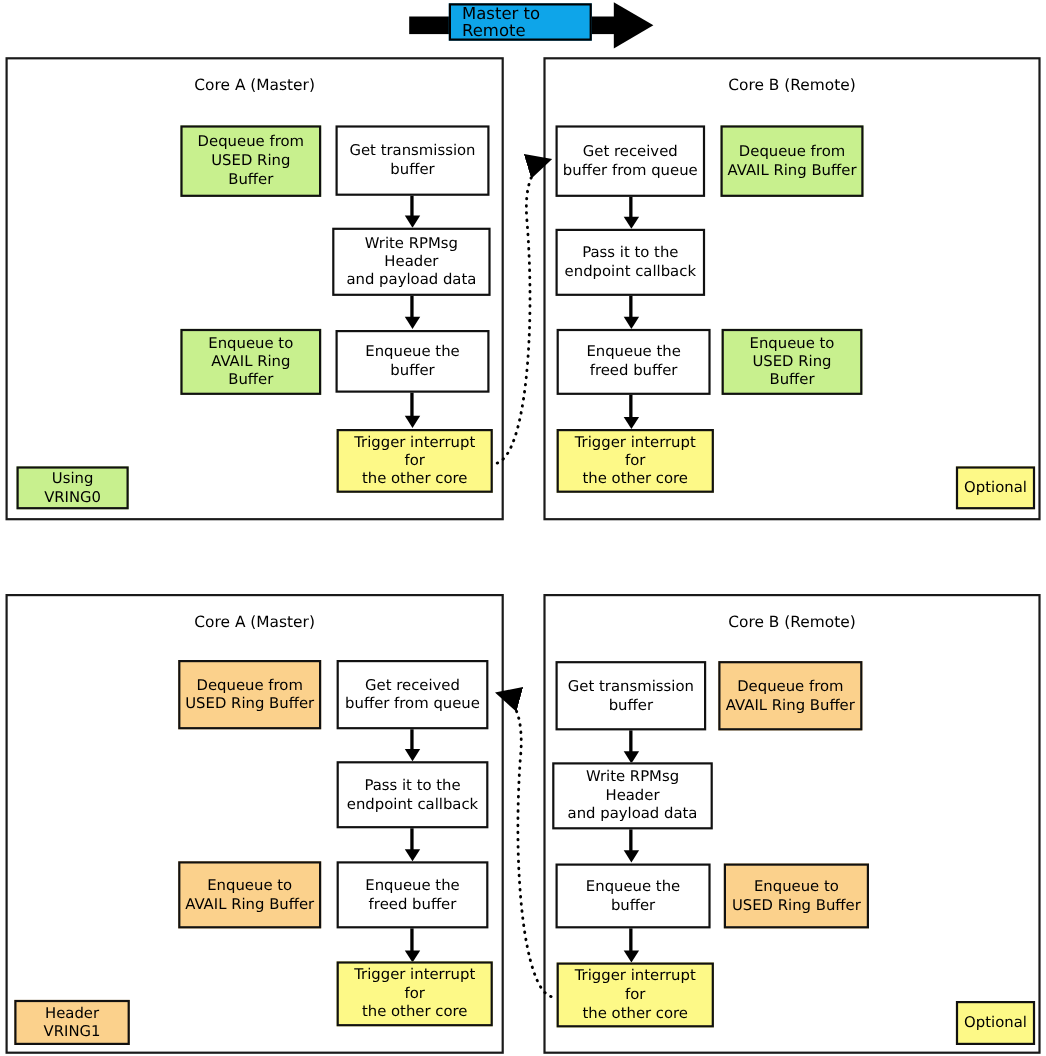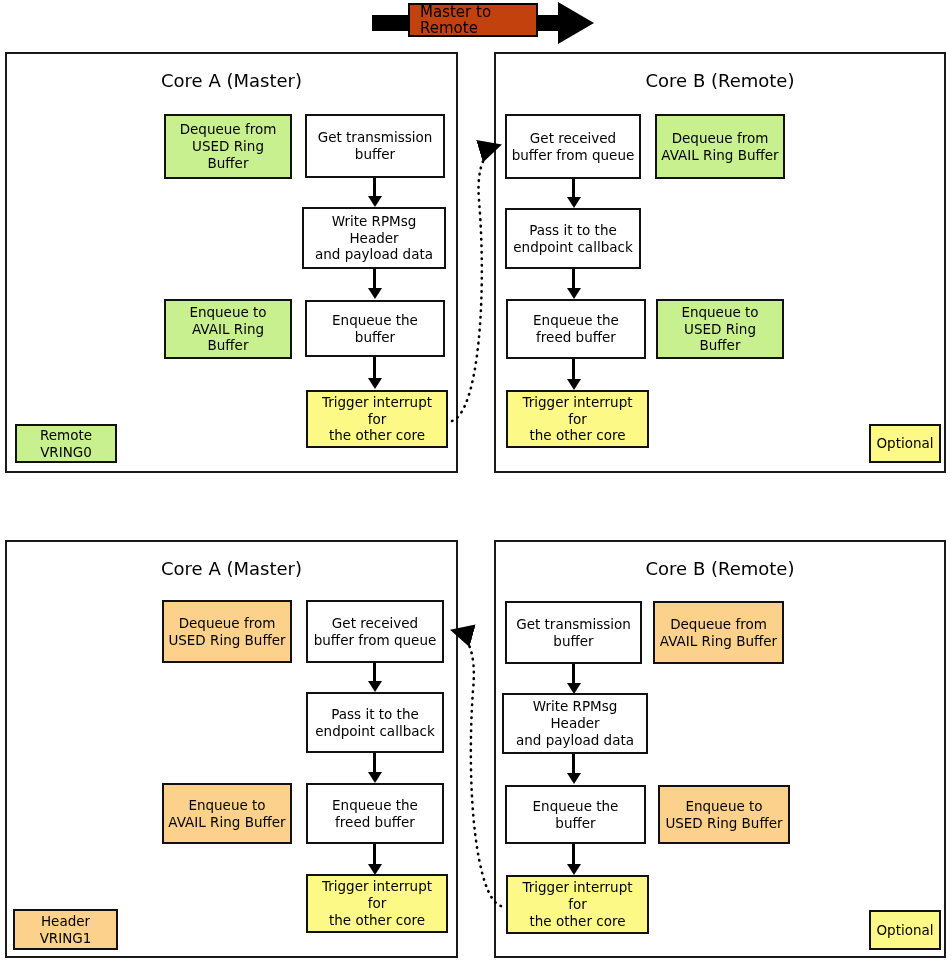--- a/index.html
+++ b/index.html
@@ -69,21 +69,21 @@
     position: absolute;
     border: 2px solid #1a1a1a;
     background: #ffffff;
     box-sizing: border-box;
   }
   .panel-title {
     position: absolute;
     left: 0;
     width: 100%;
     text-align: center;
-    font-size: 18px;
+    font-size: 14px;
     top: 16px;
   }
 
   
   .box {
     position: absolute;
     border: 2px solid #111111;
     box-sizing: border-box;
     display: flex;
     align-items: center;
@@ -119,21 +119,21 @@
 </style>
 </head>
 <body>
 
 <div id="canvas">
 
   <div class="banner" style="top:0px;">
     <div class="bar-left" style="left:372px; width:46px;"></div>
     <div class="bar-right" style="left:530px; width:36px;"></div>
     <div class="head right" style="left:558px;"></div>
-    <div class="label" id="banner-top-label" style="left:408px; width:130px; background:#c2410c;">
+    <div class="label" id="banner-top-label" style="left:408px; width:130px; background:#0ea5e9;">
       <span>Master to Remote</span>
     </div>
   </div>
 
   <div class="panel" style="left:5px; top:52px; width:453px; height:421px;">
     <div class="panel-title">Core A (Master)</div>
   </div>
 
   <div class="box" style="left:164px; top:114px; width:128px; height:65px; background:#c8f08e;">
     <div>
@@ -177,21 +177,21 @@
 
   <div class="box" style="left:306px; top:390px; width:142px; height:58px; background:#fdf987;">
     <div>
       <span>Trigger interrupt for</span>
       <span>the other core</span>
     </div>
   </div>
 
   <div class="box" style="left:15px; top:424px; width:102px; height:39px; background:#c8f08e;">
     <div>
-      <span>Remote VRING0</span>
+      <span>Using VRING0</span>
     </div>
   </div>
 
   <div class="panel" style="left:494px; top:52px; width:452px; height:421px;">
     <div class="panel-title">Core B (Remote)</div>
   </div>
 
   <div class="box" style="left:505px; top:114px; width:136px; height:65px; background:#ffffff;">
     <div>
       <span>Get received</span>

